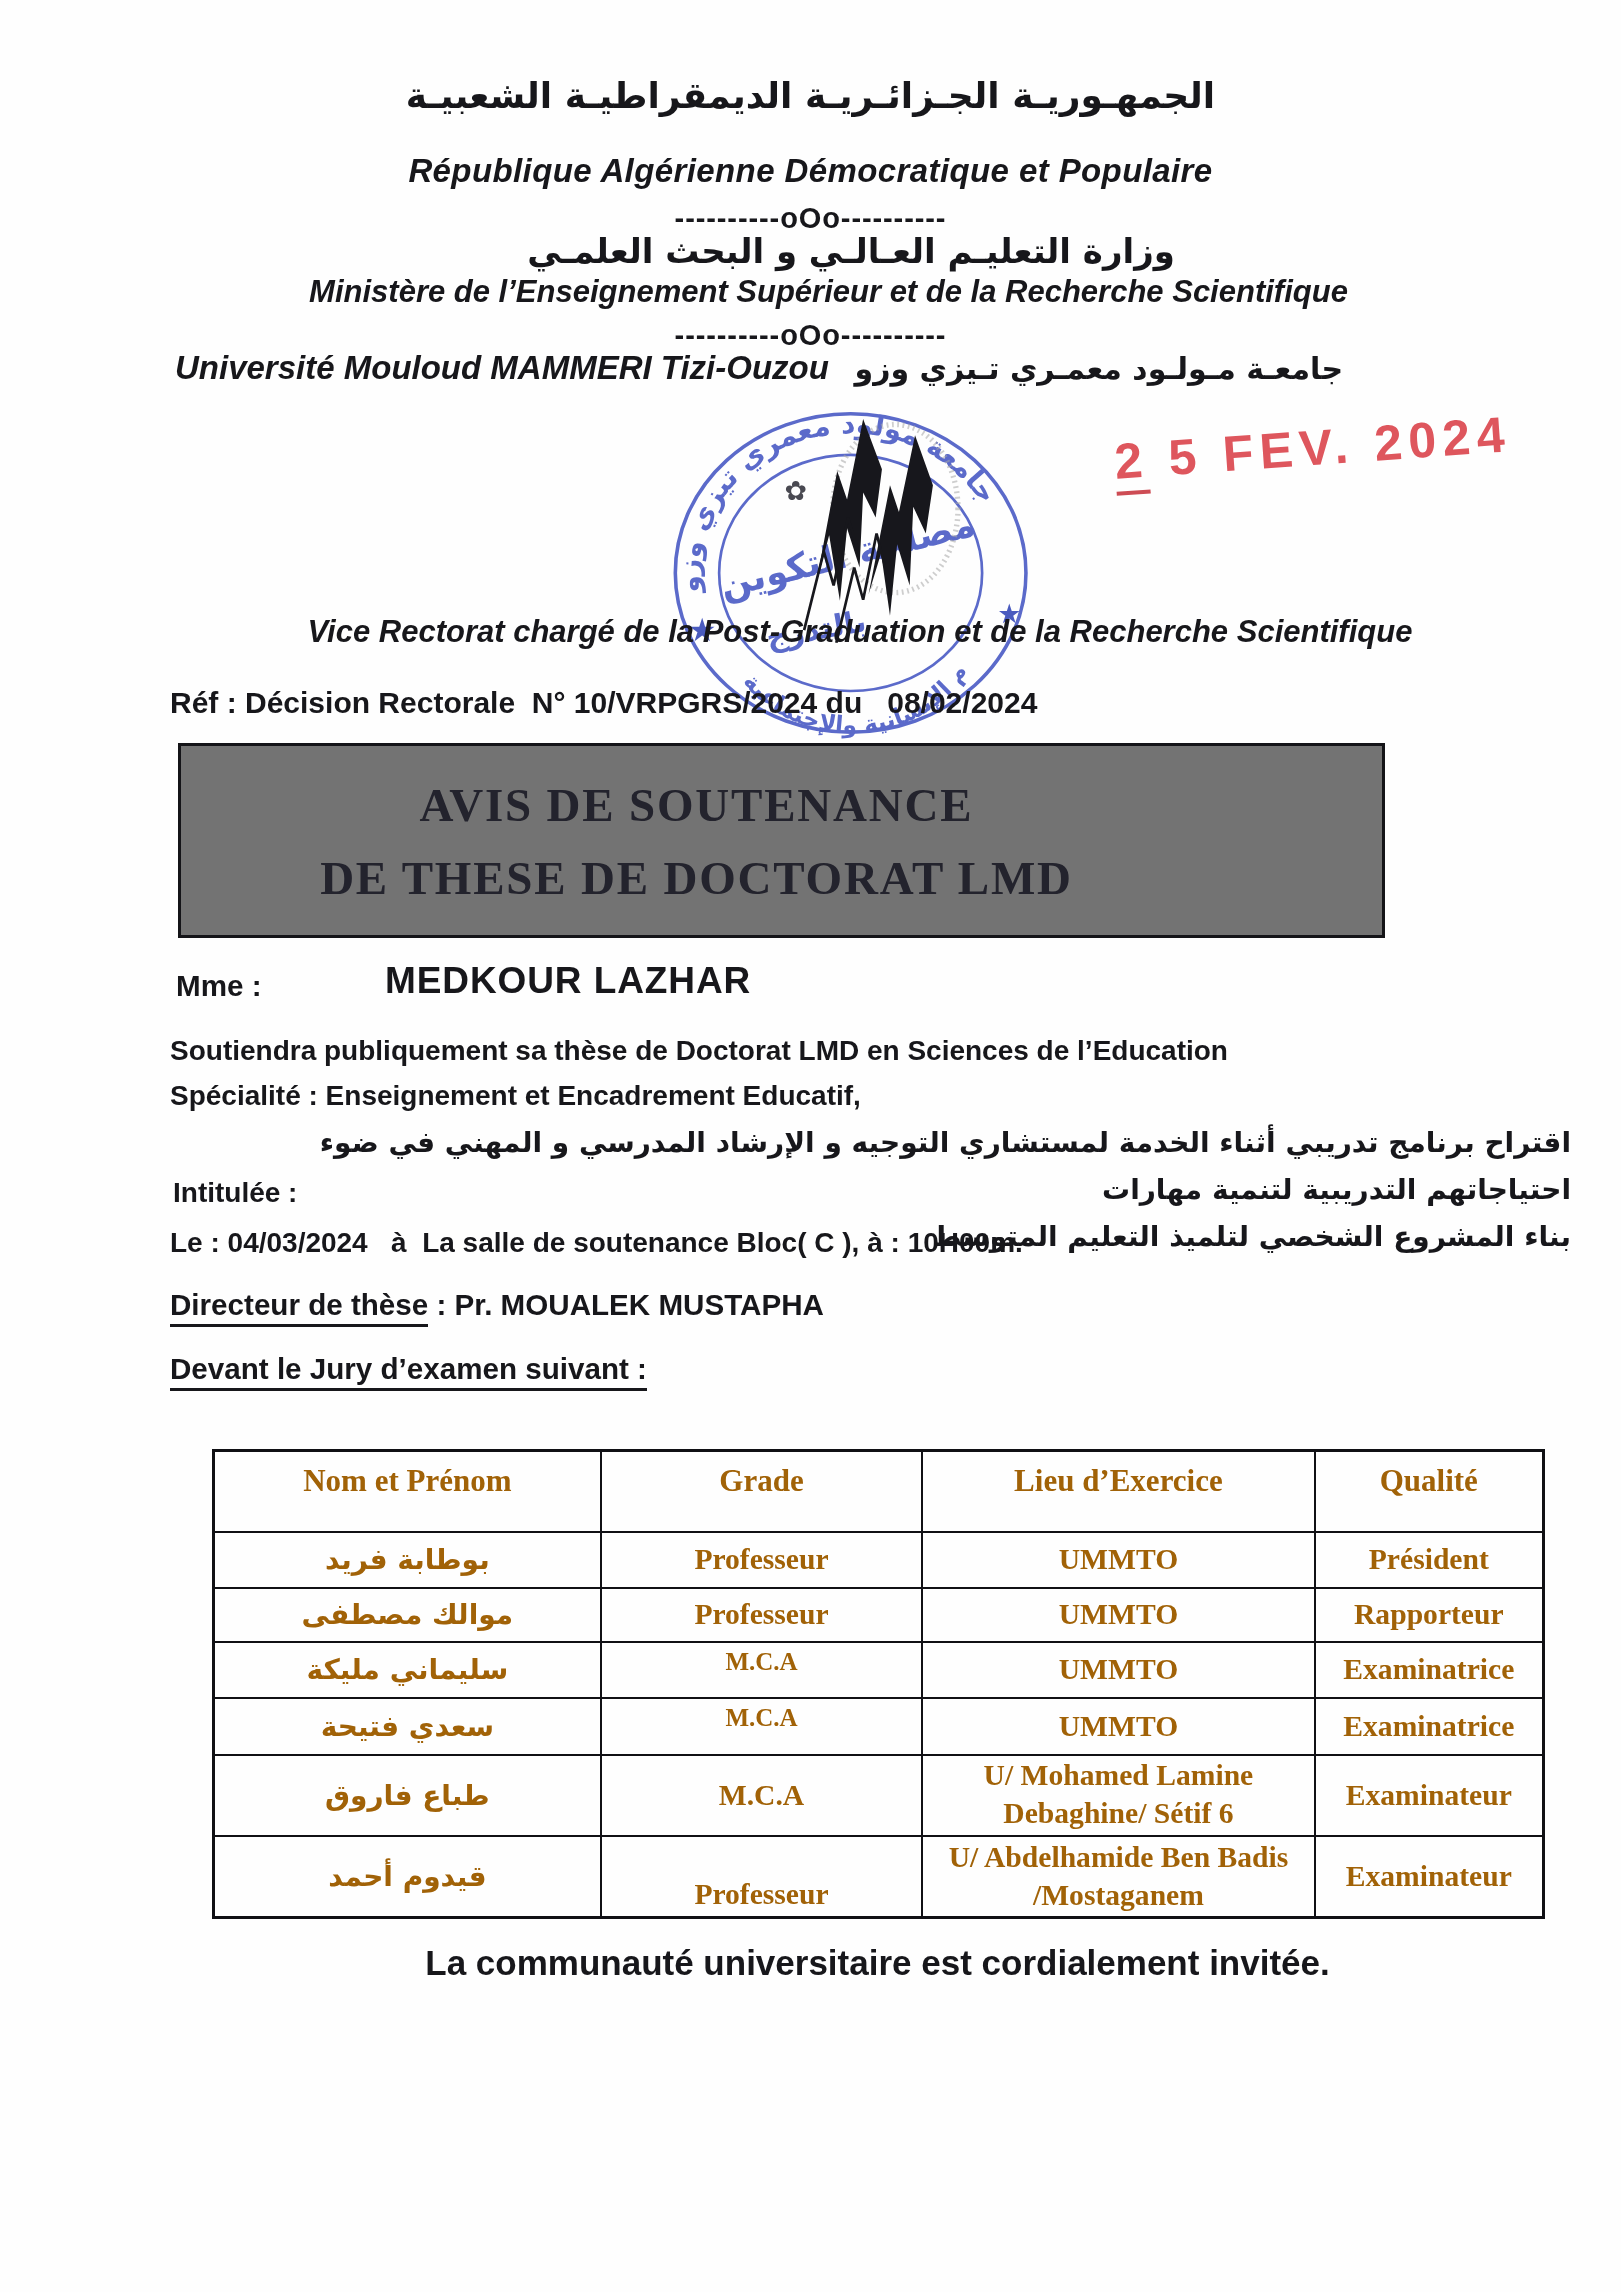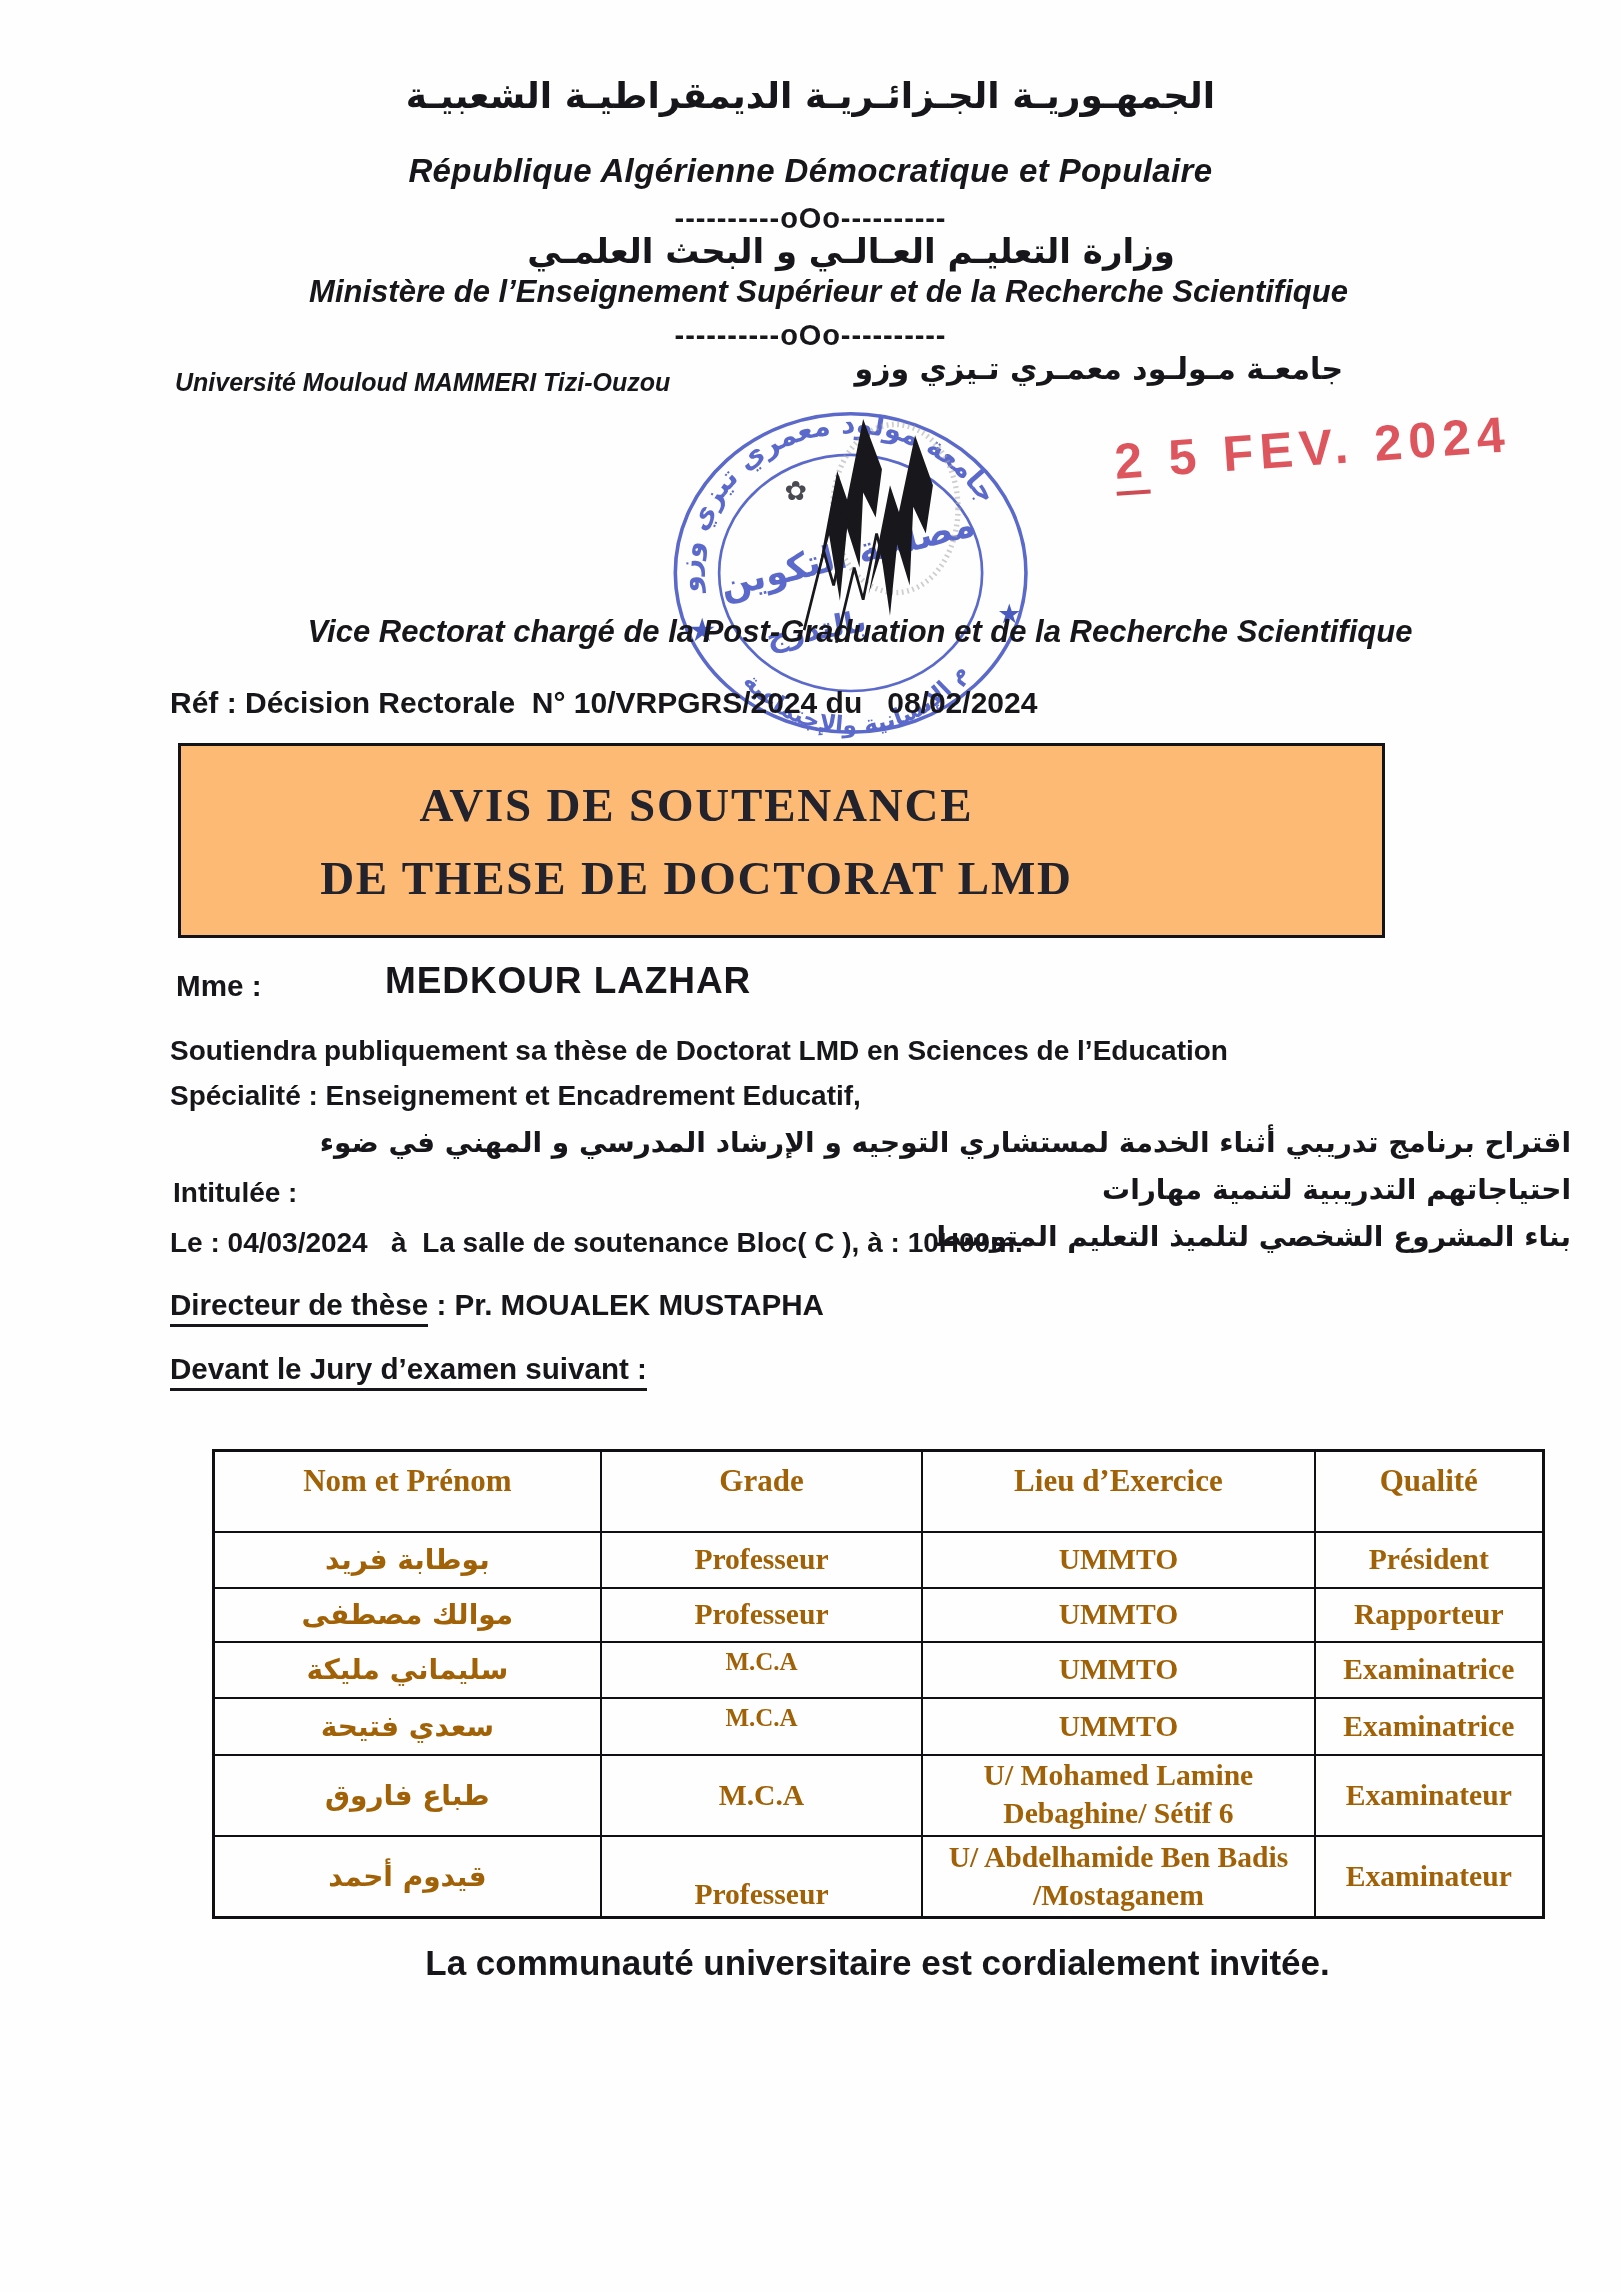--- a/index.html
+++ b/index.html
@@ -15,39 +15,39 @@
   .pre{white-space:pre-wrap;}
   .ar{font-family:"DejaVu Sans", sans-serif; font-weight:bold;}
 
   
   .ar-republic{top:75px; font-size:36px;}
   .fr-republic{top:152px; font-size:33px; letter-spacing:0.4px;}
   .sep1{top:202px; font-size:29px; letter-spacing:0.9px;}
   .ar-ministry{top:231px; font-size:34px; padding-left:81px;}
   .fr-ministry{top:274px; font-size:31px;padding-left:36px;}
   .sep2{top:319px; font-size:29px; letter-spacing:0.9px;}
-  .univ-fr{top:368px; left:175px; font-size:25px;}
+  .univ-fr{top:349px; left:175px; font-size:33px;}
   .univ-ar{top:351px; right:278px; font-size:30px;}
 
   
   .seal{left:661px; top:399px; width:390px; height:355px;}
   .date-stamp{
     left:1114px; top:419px; transform:rotate(-4deg);
     color:#dc4850; font-size:50px; font-weight:bold; letter-spacing:6.3px;
     font-family:"Liberation Sans", sans-serif; opacity:.92;
   }
   .ds-d1{border-bottom:4.5px solid #c93d46; padding-bottom:1.8px;}
 
   .vice{top:614px; left:296px; width:1128px; text-align:center; font-size:31px;}
   .refline{top:686px; left:170px; font-size:30px;}
 
   
   .notice{
     left:178px; top:743px; width:1207px; height:195px;
-    background:#fdba74; border:3.6px solid #141418; box-sizing:border-box;
+    background:#737373; border:3.6px solid #141418; box-sizing:border-box;
     text-align:center; padding-top:23px; padding-right:170px;
     font-family:"Liberation Serif", serif; font-weight:bold;
     font-size:47px; letter-spacing:1.8px; color:#23232d; line-height:1.55;
   }
 
   .mme{top:969px; left:176px; font-size:29.6px;}
   .cand-name{top:960px; left:385px; font-size:37px; letter-spacing:0.9px;}
   .soutiendra{top:1035px; left:170px; font-size:28px;}
   .specialite{top:1080px; left:170px; font-size:28px;}
   .intit-label{top:1145px; left:173px; font-size:28px;margin-top:32px;}

